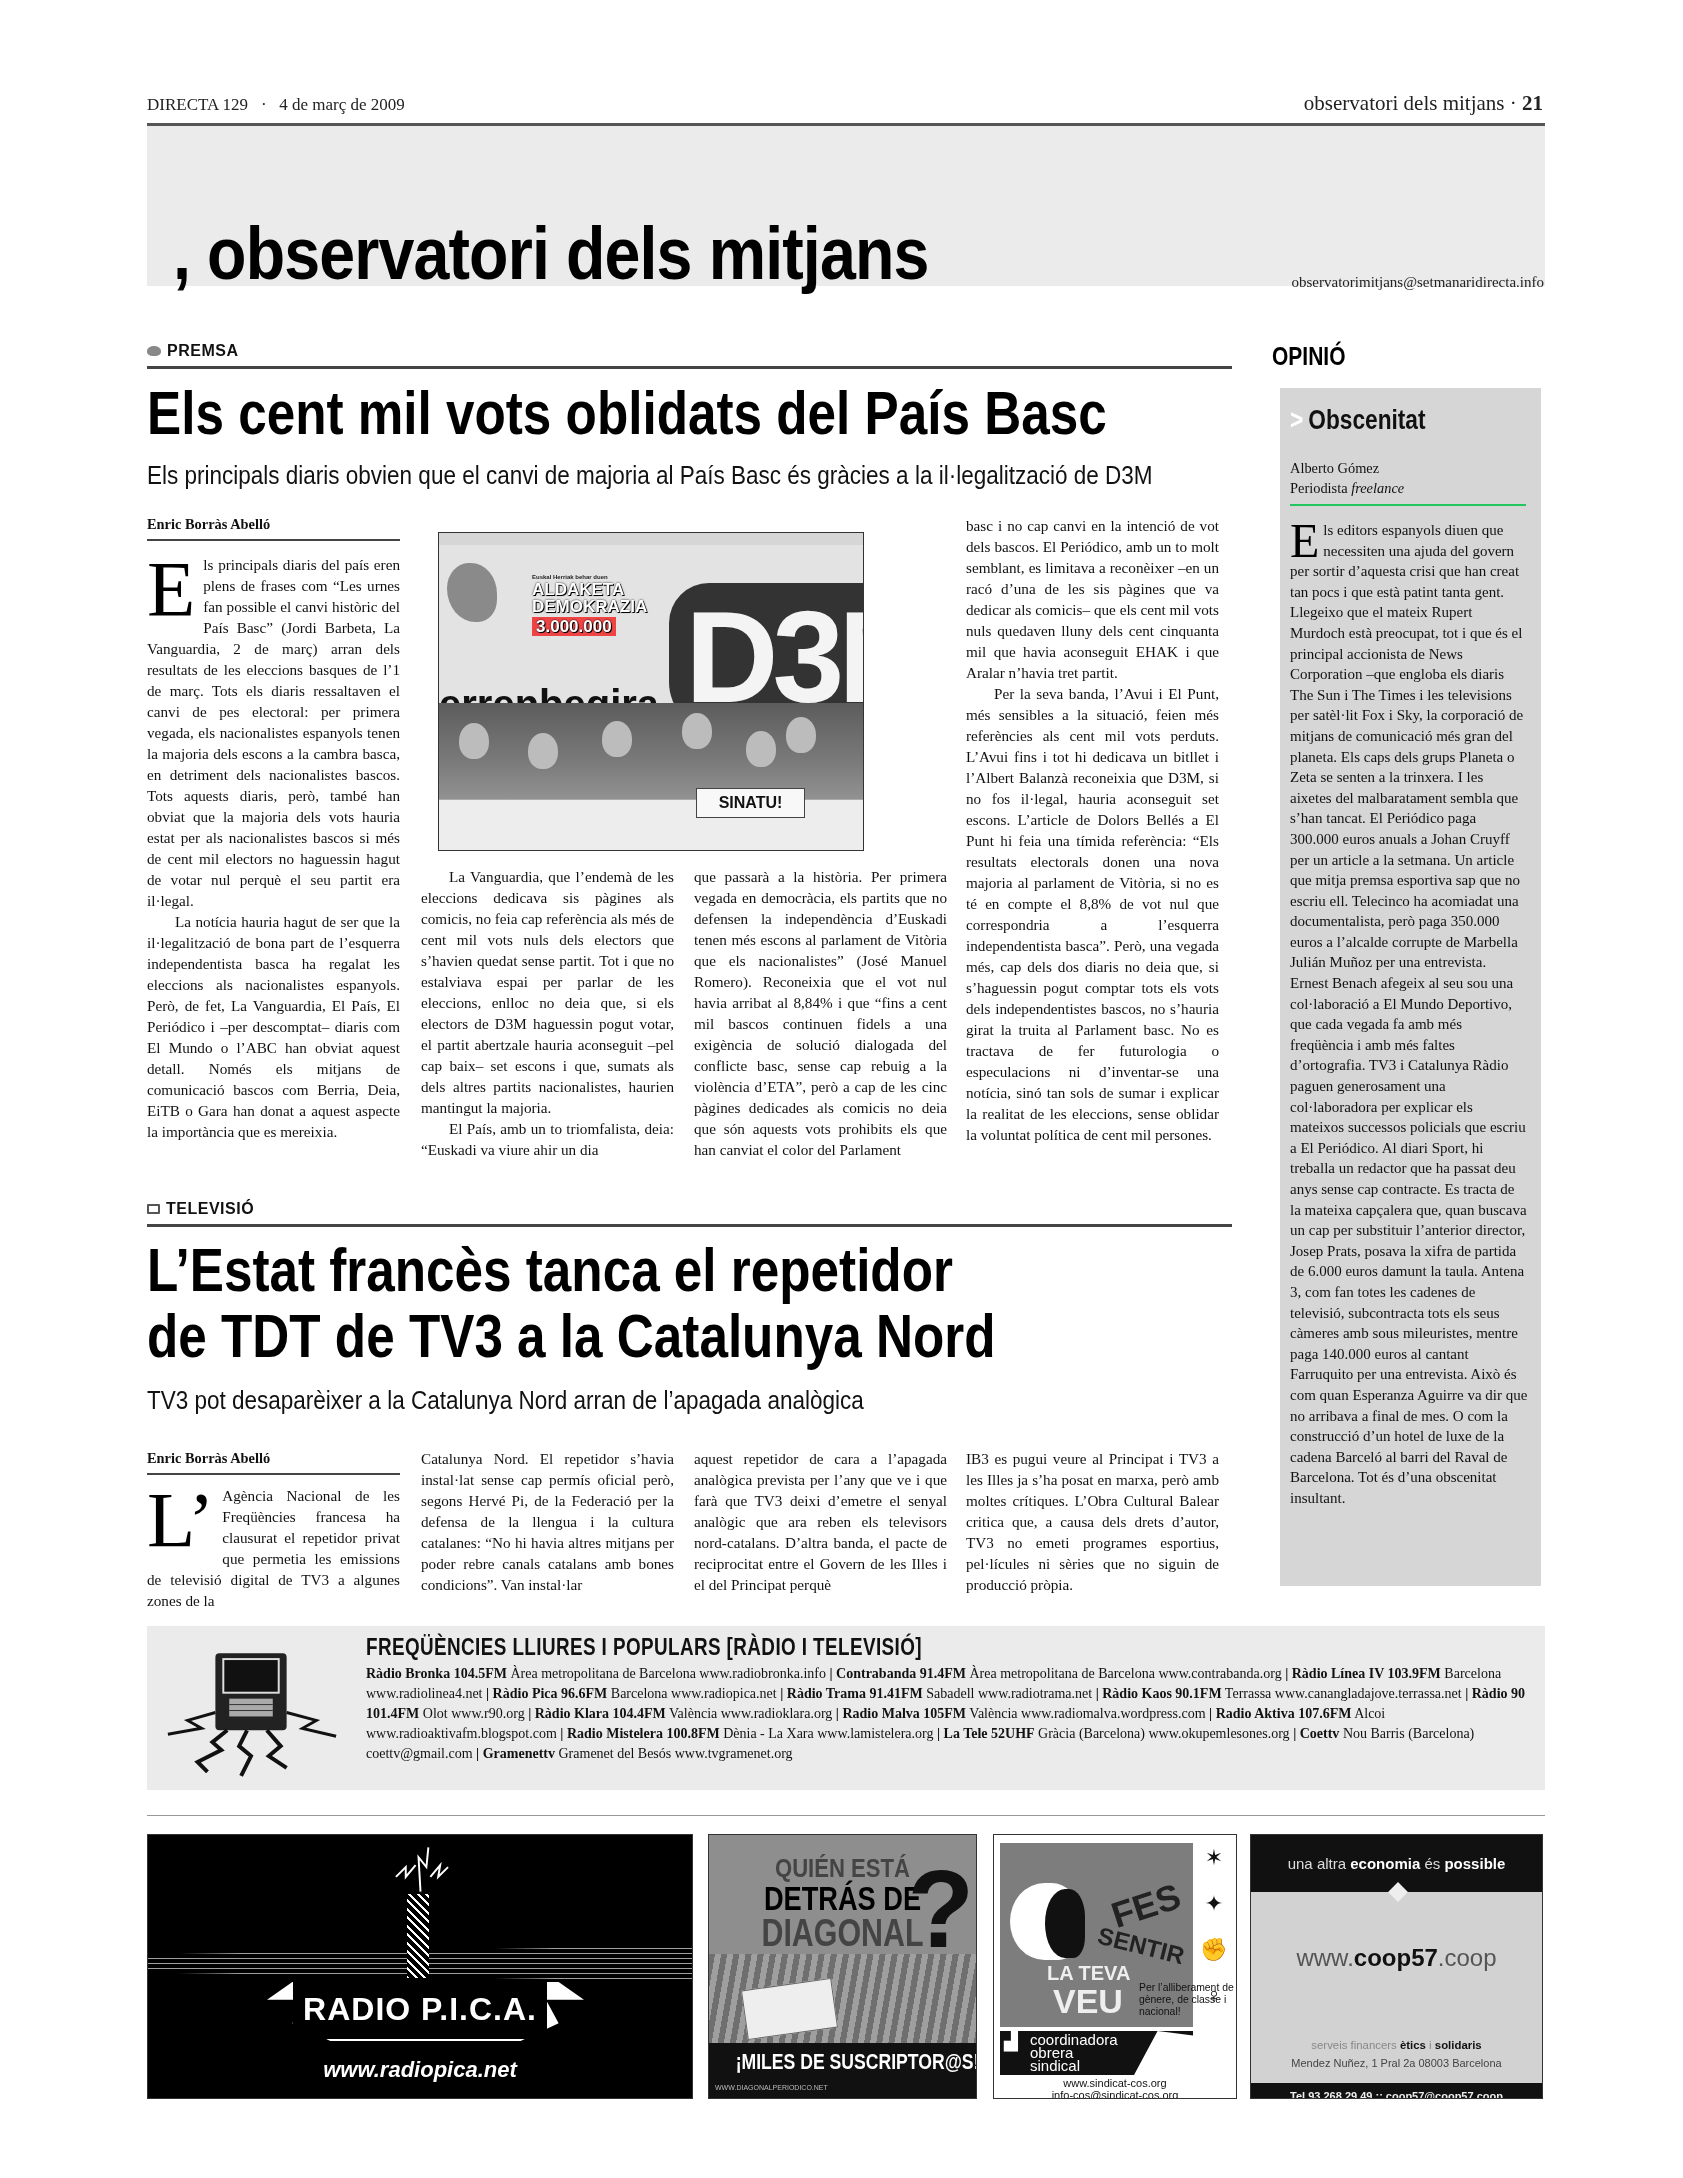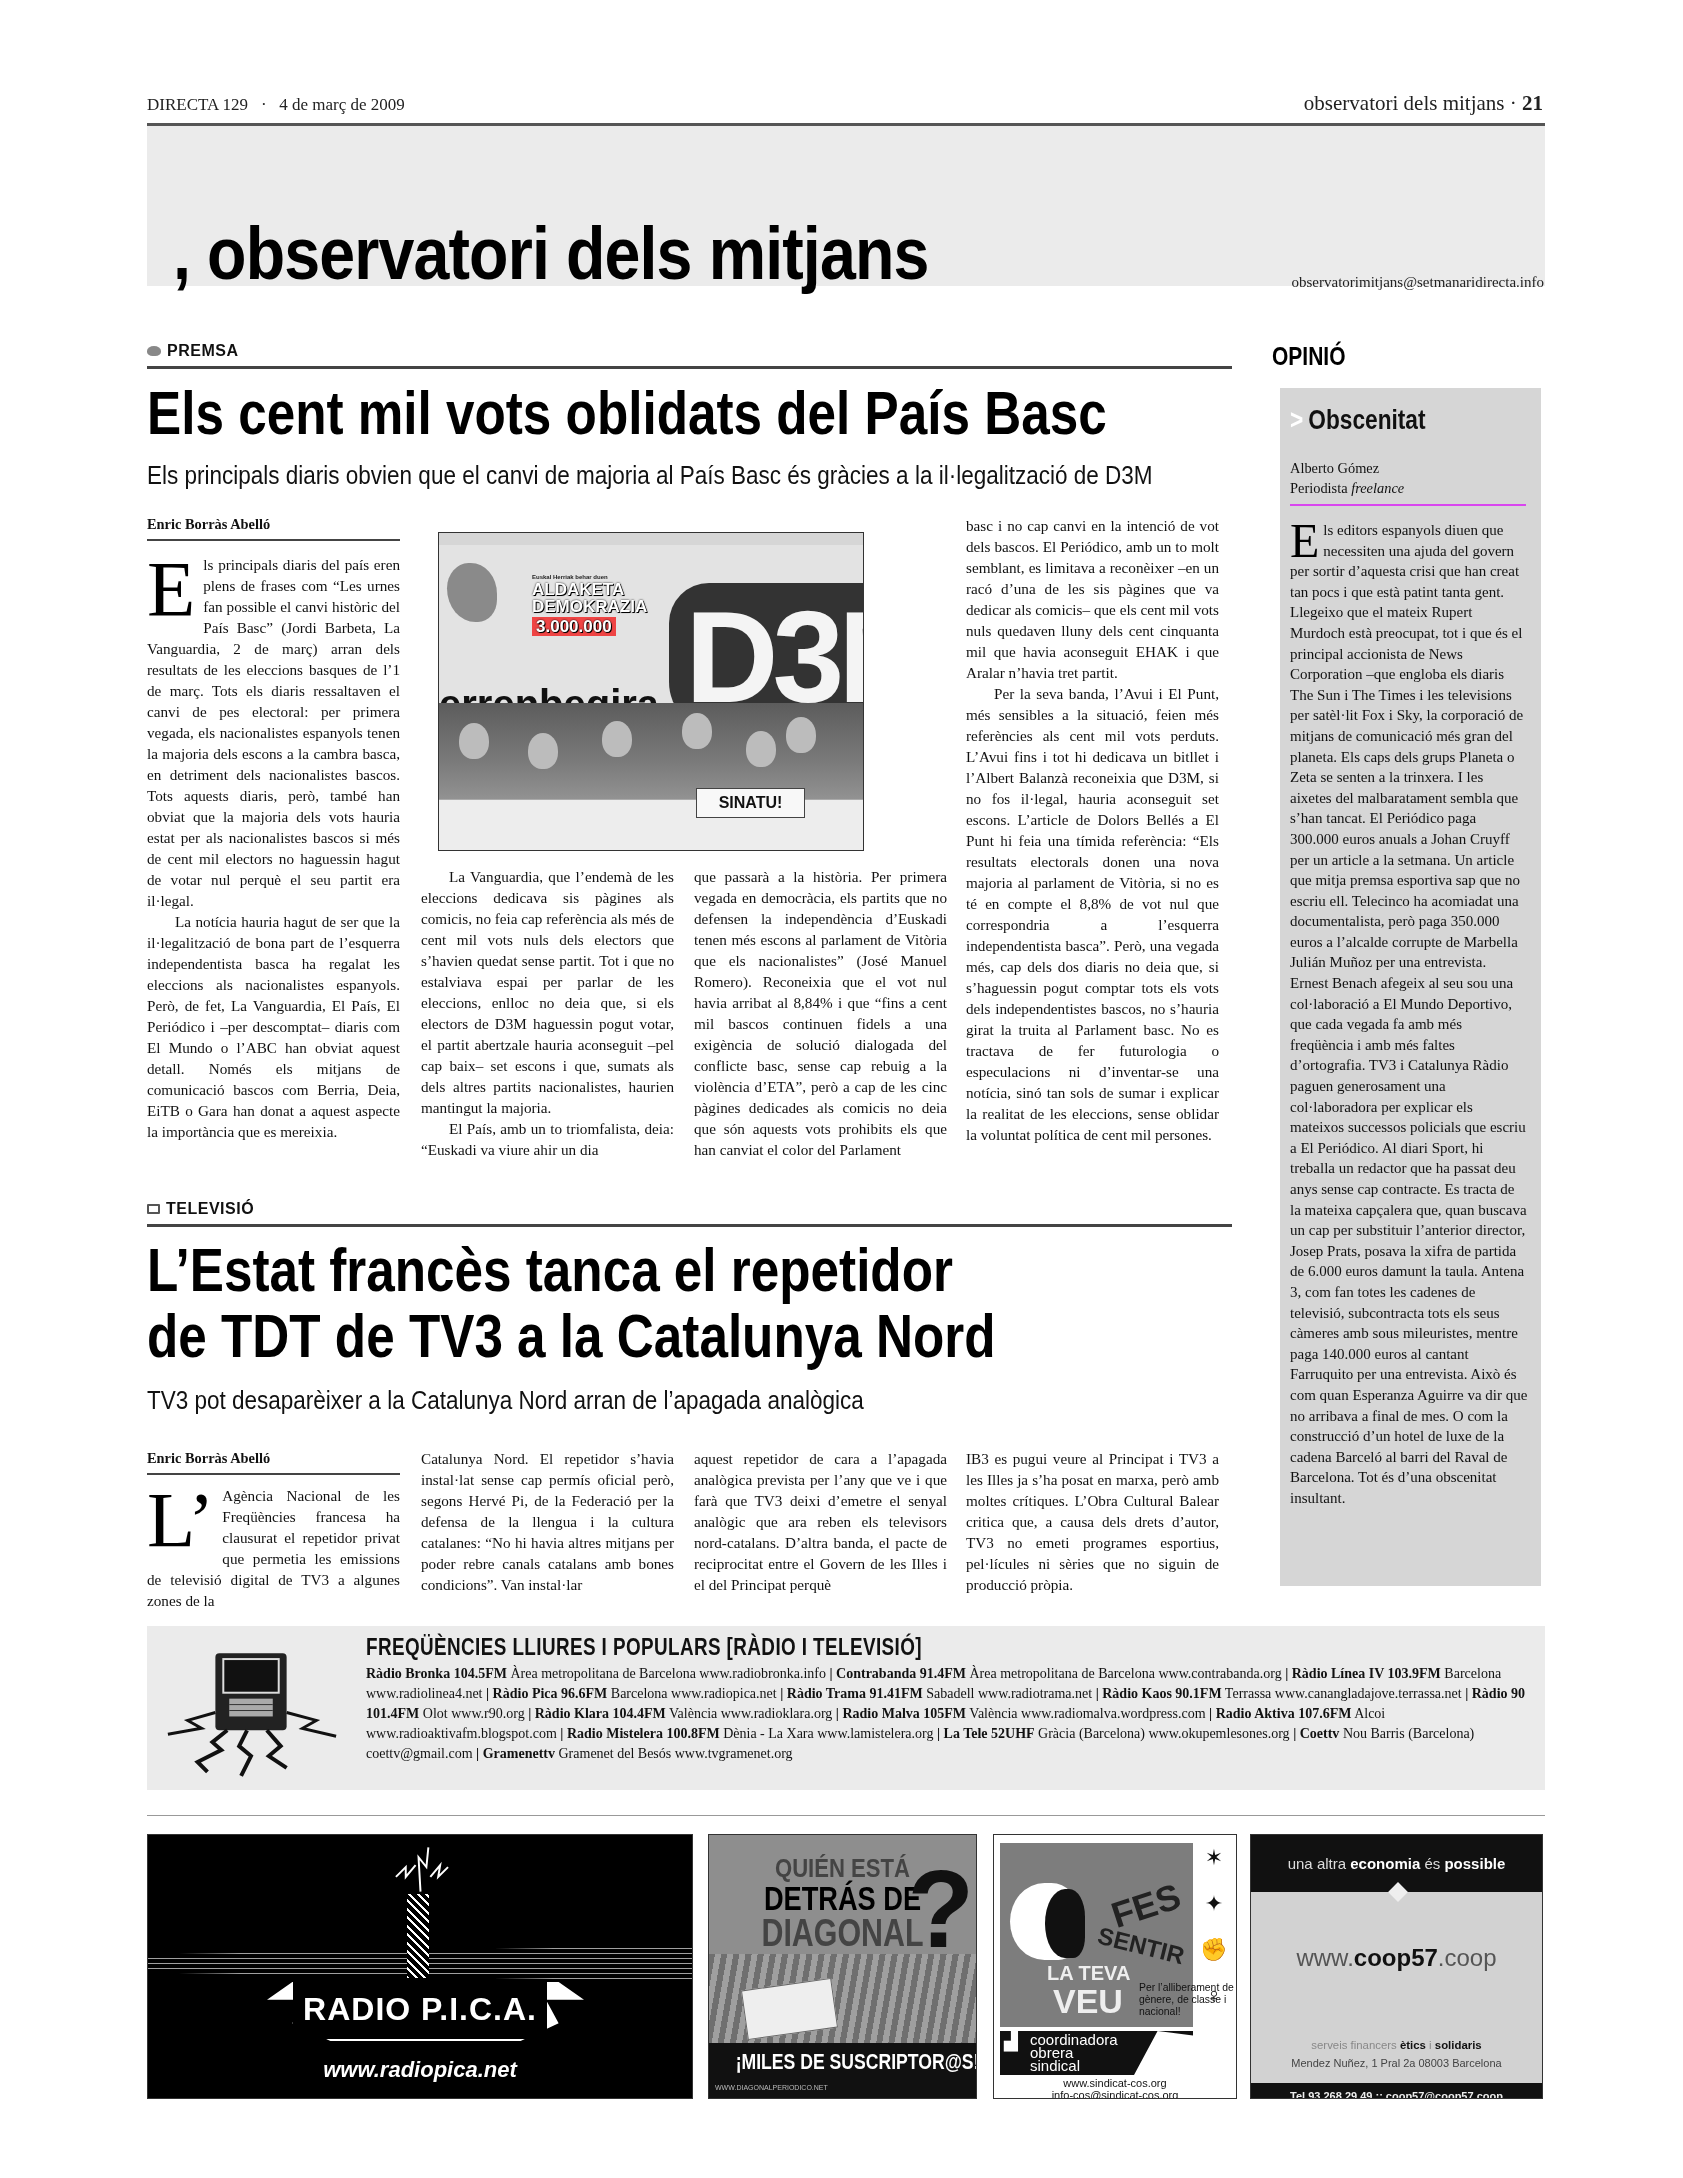--- a/index.html
+++ b/index.html
@@ -49,21 +49,21 @@
   .photo .people { position: absolute; left: 0; top: 170px; width: 100%; height: 109px; background: linear-gradient(180deg, #5c5c5c 0%, #7b7b7b 55%, #9a9a9a 100%); }
   .photo .head { position: absolute; width: 30px; height: 36px; background: #bcbcbc; border-radius: 50% 50% 45% 45%; }
   .photo .table { position: absolute; left: 0; bottom: 0; width: 100%; height: 51px; background: #ededed; border-top: 1px solid #aaa; }
   .photo .sign { position: absolute; left: 257px; top: 255px; width: 109px; height: 30px; background: #f8f8f8; border: 1px solid #444; font-family: "Liberation Sans", sans-serif; font-weight: bold; font-size: 16px; line-height: 28px; text-align: center; color: #111; }
 
   
   .op-label { left: 1272px; top: 342px; font-family: "Liberation Sans", sans-serif; font-weight: bold; font-size: 25px; transform: scaleX(0.84); transform-origin: left top; color: #000; }
   .op-box { left: 1280px; top: 388px; width: 261px; height: 1198px; background: #d6d6d6; }
   .op-title { left: 1290px; top: 405px; font-family: "Liberation Sans", sans-serif; font-weight: bold; font-size: 27px; transform: scaleX(0.84); transform-origin: left top; white-space: nowrap; }
   .op-title .chev { color: #fff; margin-right: 6px; }
-  .op-author { left: 1290px; top: 458px; width: 236px; font-family: "Liberation Serif", serif; font-size: 14.4px; line-height: 20px; padding-bottom: 6px; border-bottom: 2px solid #d946ef; }
+  .op-author { left: 1290px; top: 458px; width: 236px; font-family: "Liberation Serif", serif; font-size: 14.4px; line-height: 20px; padding-bottom: 6px; border-bottom: 2px solid #22c55e; }
   .op-body { left: 1290px; top: 520px; width: 238px; font-family: "Liberation Serif", serif; font-size: 15px; line-height: 20.6px; color: #111; }
   .op-body .dropcap { font-size: 48px; line-height: 38px; margin: 2px 4px 0 0; }
 
   
   .freq { left: 147px; top: 1626px; width: 1398px; height: 164px; background: #ebebeb; }
   .freq-title { left: 366px; top: 1634px; font-family: "Liberation Sans", sans-serif; font-weight: bold; font-size: 23px; transform: scaleX(0.82); transform-origin: left top; white-space: nowrap; letter-spacing: 0.5px; }
   .freq-list { left: 366px; top: 1664px; width: 1168px; font-family: "Liberation Serif", serif; font-size: 14px; line-height: 20px; color: #111; }
   .freq-list b { font-weight: bold; }
   .radio-icon { left: 158px; top: 1643px; width: 188px; height: 139px; }
 

